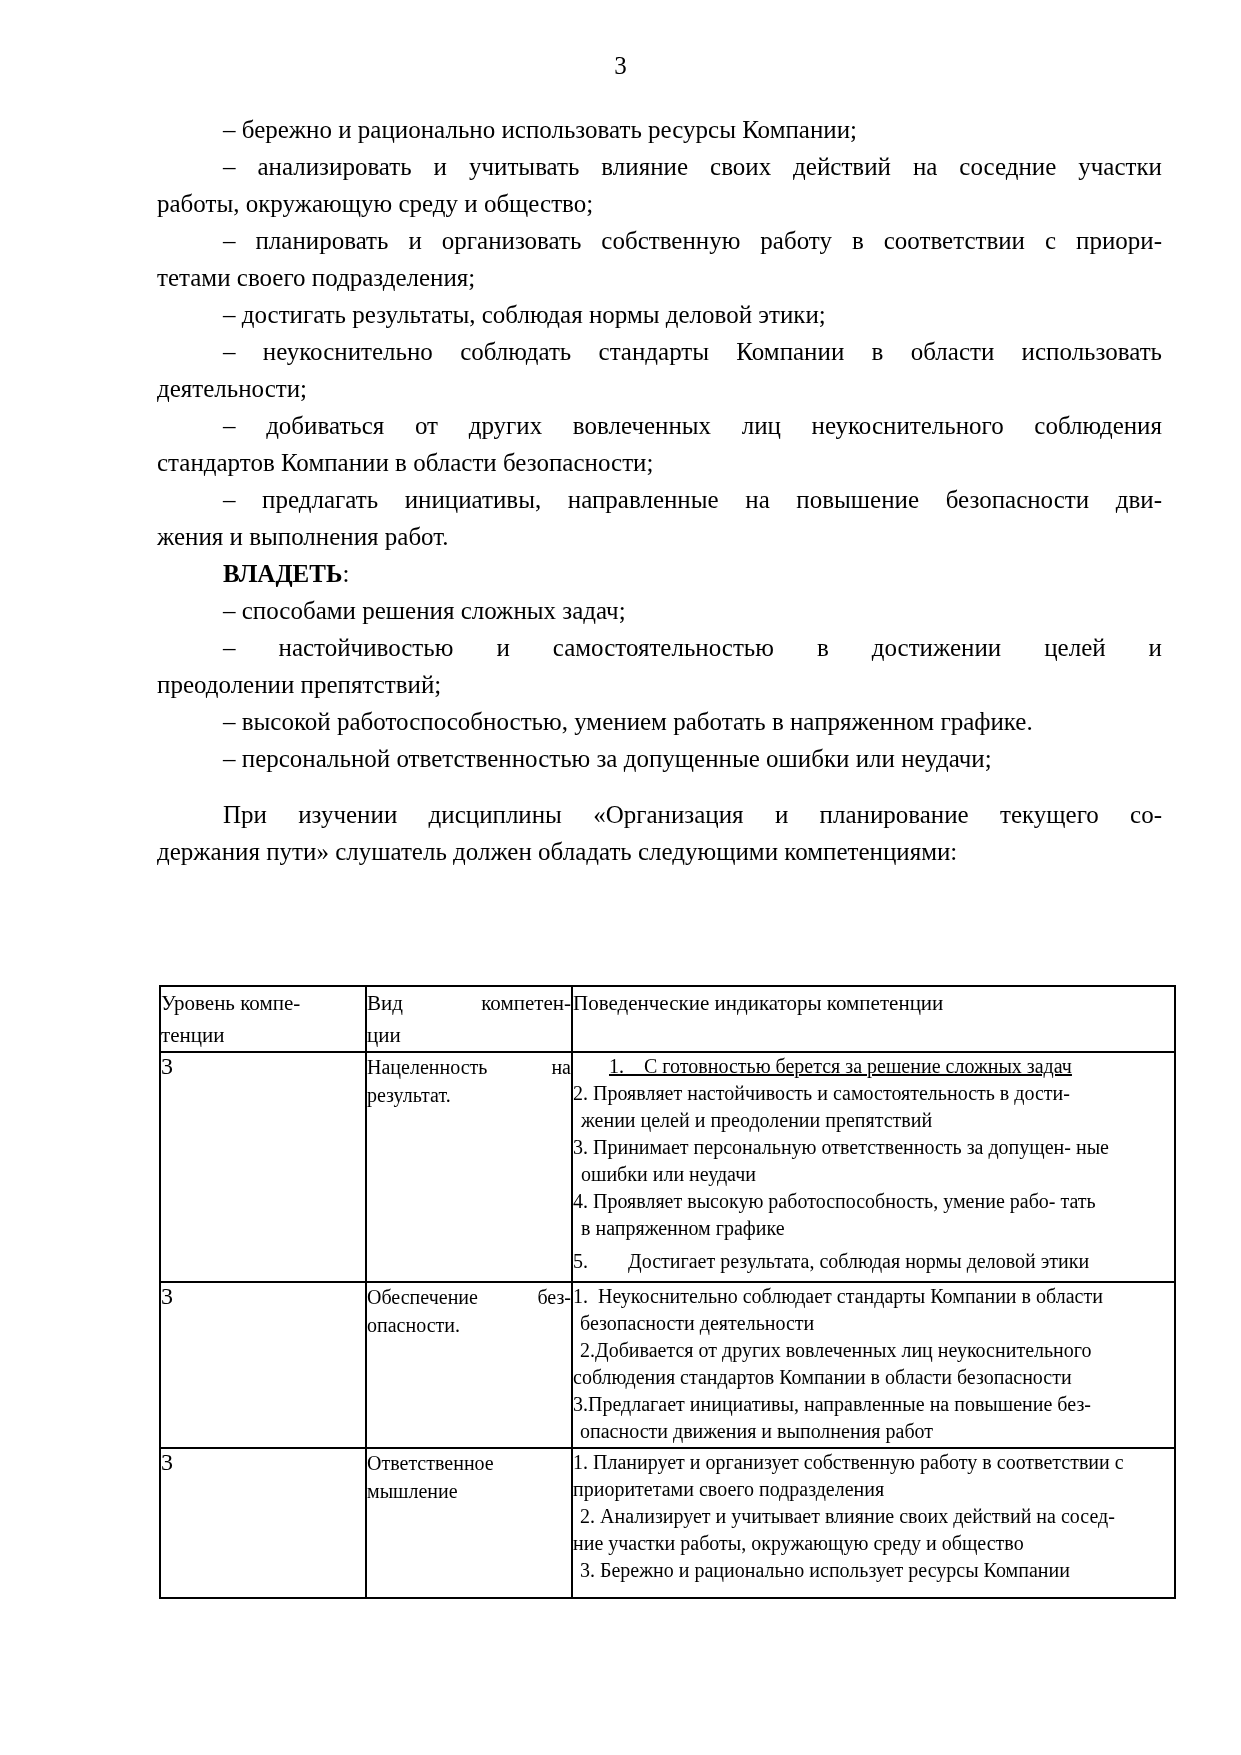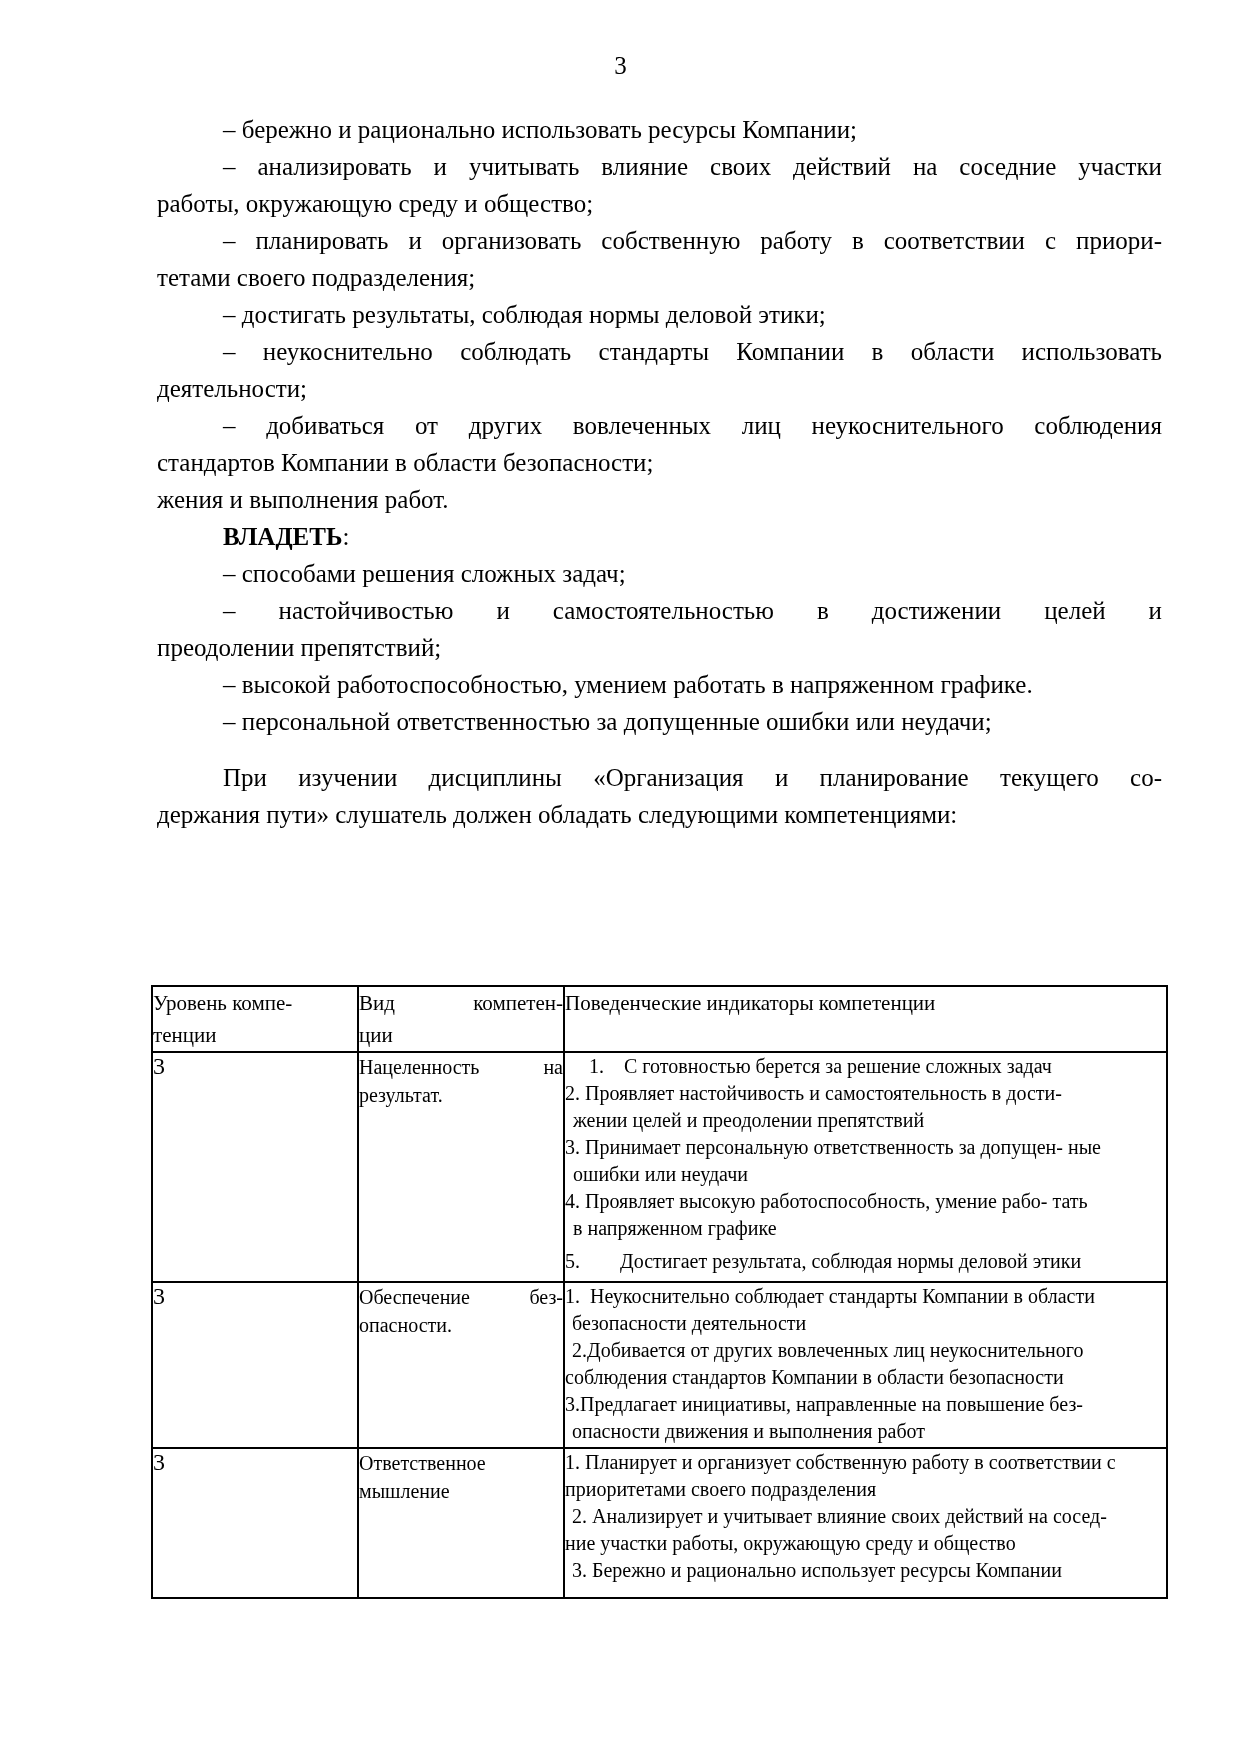--- a/index.html
+++ b/index.html
@@ -29,21 +29,21 @@
     width: 1005px;
     font-size: 25px;
     line-height: 37px;
   }
   .bline { text-align: left; }
   .bline.just { text-align: justify; text-align-last: justify; }
   .bline.first { text-indent: 66px; }
   .bline.gap { margin-top: 19px; }
   .comp-table {
     position: absolute;
-    left: 151px;
+    left: 159px;
     top: 985px;
     border-collapse: collapse;
     table-layout: fixed;
     width: 1015px;
   }
   .comp-table td {
     border: 2px solid #000000;
     vertical-align: top;
     padding: 0;
   }
@@ -65,39 +65,40 @@
   }
   .kind-cell .just { text-align: justify; text-align-last: justify; }
   .ind-cell {
     font-size: 20px;
     line-height: 27px;
     padding: 4px 8px 0 10px;
   }
   .ind-cell div { white-space: pre; overflow: hidden; }
   .s-b { padding-left: 7px; }
   .s-c { padding-left: 8px; }
-  .s-d { padding-left: 24px; }
+  .s-d { padding-left: 36px; text-decoration: underline; }
   .s-five { margin-top: 6px; }
 </style>
 </head>
 <body>
 
 <div class="page">
   <div class="page-number">3</div>
   <div class="body-text">
       <div class="bline first">– бережно и рационально использовать ресурсы Компании;</div>
       <div class="bline first just">– анализировать и учитывать влияние своих действий на соседние участки</div>
       <div class="bline">работы, окружающую среду и общество;</div>
       <div class="bline first just">– планировать и организовать собственную работу в соответствии с приори-</div>
       <div class="bline">тетами своего подразделения;</div>
       <div class="bline first">– достигать результаты, соблюдая нормы деловой этики;</div>
       <div class="bline first just">– неукоснительно соблюдать стандарты Компании в области использовать</div>
       <div class="bline">деятельности;</div>
       <div class="bline first just">– добиваться от других вовлеченных лиц неукоснительного соблюдения</div>
       <div class="bline">стандартов Компании в области безопасности;</div>
+      <div class="bline first just">– предлагать инициативы, направленные на повышение безопасности дви-</div>
       <div class="bline">жения и выполнения работ.</div>
       <div class="bline first"><b>ВЛАДЕТЬ</b>:</div>
       <div class="bline first">– способами решения сложных задач;</div>
       <div class="bline first just">– настойчивостью и самостоятельностью в достижении целей и</div>
       <div class="bline">преодолении препятствий;</div>
       <div class="bline first">– высокой работоспособностью, умением работать в напряженном графике.</div>
       <div class="bline first">– персональной ответственностью за допущенные ошибки или неудачи;</div>
       <div class="bline first just gap">При изучении дисциплины «Организация и планирование текущего со-</div>
       <div class="bline">держания пути» слушатель должен обладать следующими компетенциями:</div>
     </div>

